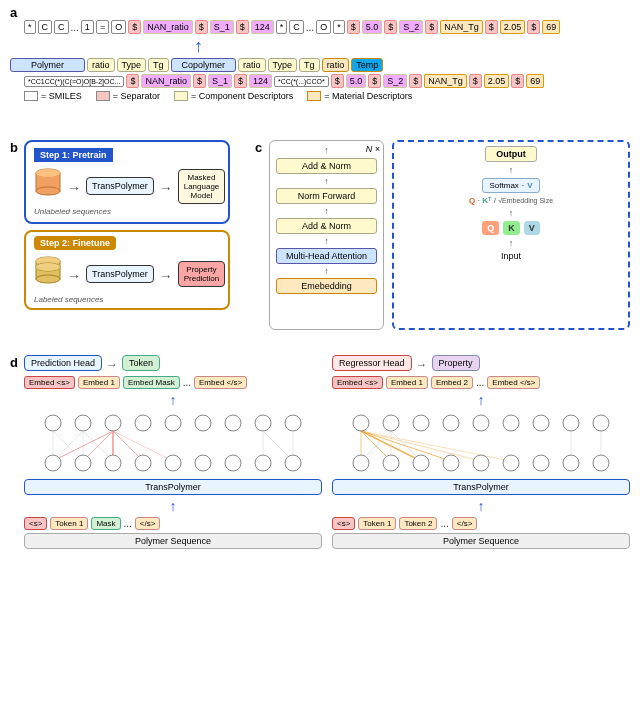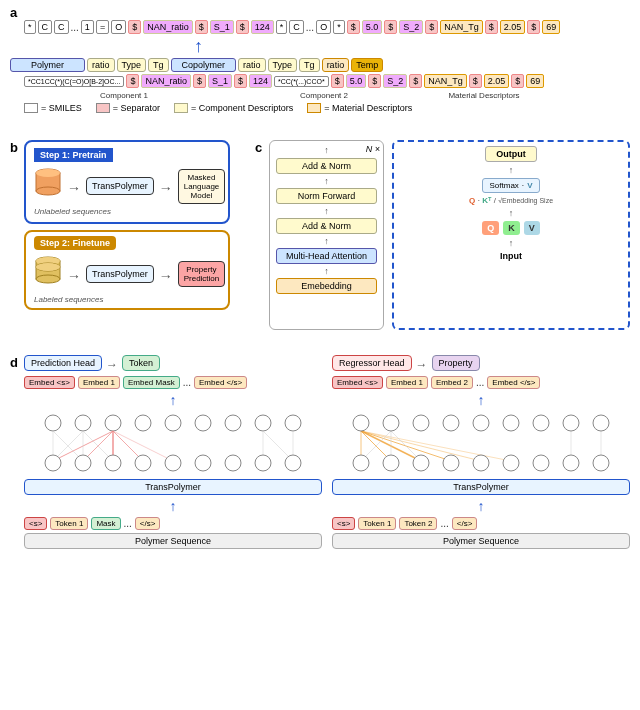--- a/index.html
+++ b/index.html
@@ -144,21 +144,21 @@
     <div style="display:flex; align-items:flex-end; gap:2px; margin-top:1px;">
       <div style="background:#cce4ff; border:1px solid #55a; border-radius:3px; padding:1px 20px; font-size:9px;">Polymer</div>
       <div style="background:#fffacd; border:1px solid #aa8; border-radius:3px; padding:1px 4px; font-size:9px;">ratio</div>
       <div style="background:#fffacd; border:1px solid #aa8; border-radius:3px; padding:1px 4px; font-size:9px;">Type</div>
       <div style="background:#fffacd; border:1px solid #aa8; border-radius:3px; padding:1px 4px; font-size:9px;">Tg</div>
       <div style="background:#cce4ff; border:1px solid #55a; border-radius:3px; padding:1px 10px; font-size:9px;">Copolymer</div>
       <div style="background:#fffacd; border:1px solid #aa8; border-radius:3px; padding:1px 4px; font-size:9px;">ratio</div>
       <div style="background:#fffacd; border:1px solid #aa8; border-radius:3px; padding:1px 4px; font-size:9px;">Type</div>
       <div style="background:#fffacd; border:1px solid #aa8; border-radius:3px; padding:1px 4px; font-size:9px;">Tg</div>
       <div style="background:#fde8c0; border:1px solid #c80; border-radius:3px; padding:1px 4px; font-size:9px;">ratio</div>
-      <div style="background:#eab308; border:1px solid #c80; border-radius:3px; padding:1px 4px; font-size:9px;">Temp</div>
+      <div style="background:#0ea5e9; border:1px solid #c80; border-radius:3px; padding:1px 4px; font-size:9px;">Temp</div>
     </div>
 
     
     <div style="display:flex; align-items:center; gap:2px; margin-left:14px; margin-top:2px; flex-wrap:nowrap; overflow:hidden;">
       <div class="token-box smiles" style="font-size:7px;">*CC1CC(*)(C(=O)O[B-2]OC...</div>
       <div class="token-box sep">$</div>
       <div class="token-box yellow">NAN_ratio</div>
       <div class="token-box sep">$</div>
       <div class="token-box yellow">S_1</div>
       <div class="token-box sep">$</div>
@@ -170,25 +170,20 @@
       <div class="token-box yellow">S_2</div>
       <div class="token-box sep">$</div>
       <div class="token-box orange">NAN_Tg</div>
       <div class="token-box sep">$</div>
       <div class="token-box orange">2.05</div>
       <div class="token-box sep">$</div>
       <div class="token-box orange">69</div>
     </div>
 
     
-    <div style="display:flex; margin-left:14px; margin-top:3px; gap:0;">
-      <div style="font-size:8px; color:#333; width:200px; text-align:center;">Component 1</div>
-      <div style="font-size:8px; color:#333; width:200px; text-align:center;">Component 2</div>
-      <div style="font-size:8px; color:#333; width:120px; text-align:center;">Material Descriptors</div>
-    </div>
 
     
     <div style="display:flex; gap:14px; margin-left:14px; margin-top:3px; align-items:center;">
       <div class="legend-item">
         <div class="legend-box white"></div>
         <span>= SMILES</span>
       </div>
       <div class="legend-item">
         <div class="legend-box pink"></div>
         <span>= Separator</span>
@@ -292,21 +287,21 @@
         </div>
         <div style="font-size:9px; color:#555;">↑</div>
 
         <div style="display:flex; gap:4px;">
           <div style="background:#ffa07a; color:white; border-radius:3px; padding:2px 5px; font-size:9px; font-weight:bold;">Q</div>
           <div style="background:#90ee90; color:#333; border-radius:3px; padding:2px 5px; font-size:9px; font-weight:bold;">K</div>
           <div style="background:#add8e6; color:#333; border-radius:3px; padding:2px 5px; font-size:9px; font-weight:bold;">V</div>
         </div>
         <div style="font-size:9px; color:#555;">↑</div>
 
-        <div style="font-size:9px; font-weight:bold;">Input</div>
+        <div style="font-size:9px; font-weight:normal;">Input</div>
       </div>
     </div>
   </div>
 
   <div class="section-d">
     <span class="section-label" style="left:0; top:0;">d</span>
 
     <div style="display:flex; gap:10px; margin-left:14px; height:100%;">
 
       <div style="flex:1; display:flex; flex-direction:column; gap:3px;">

